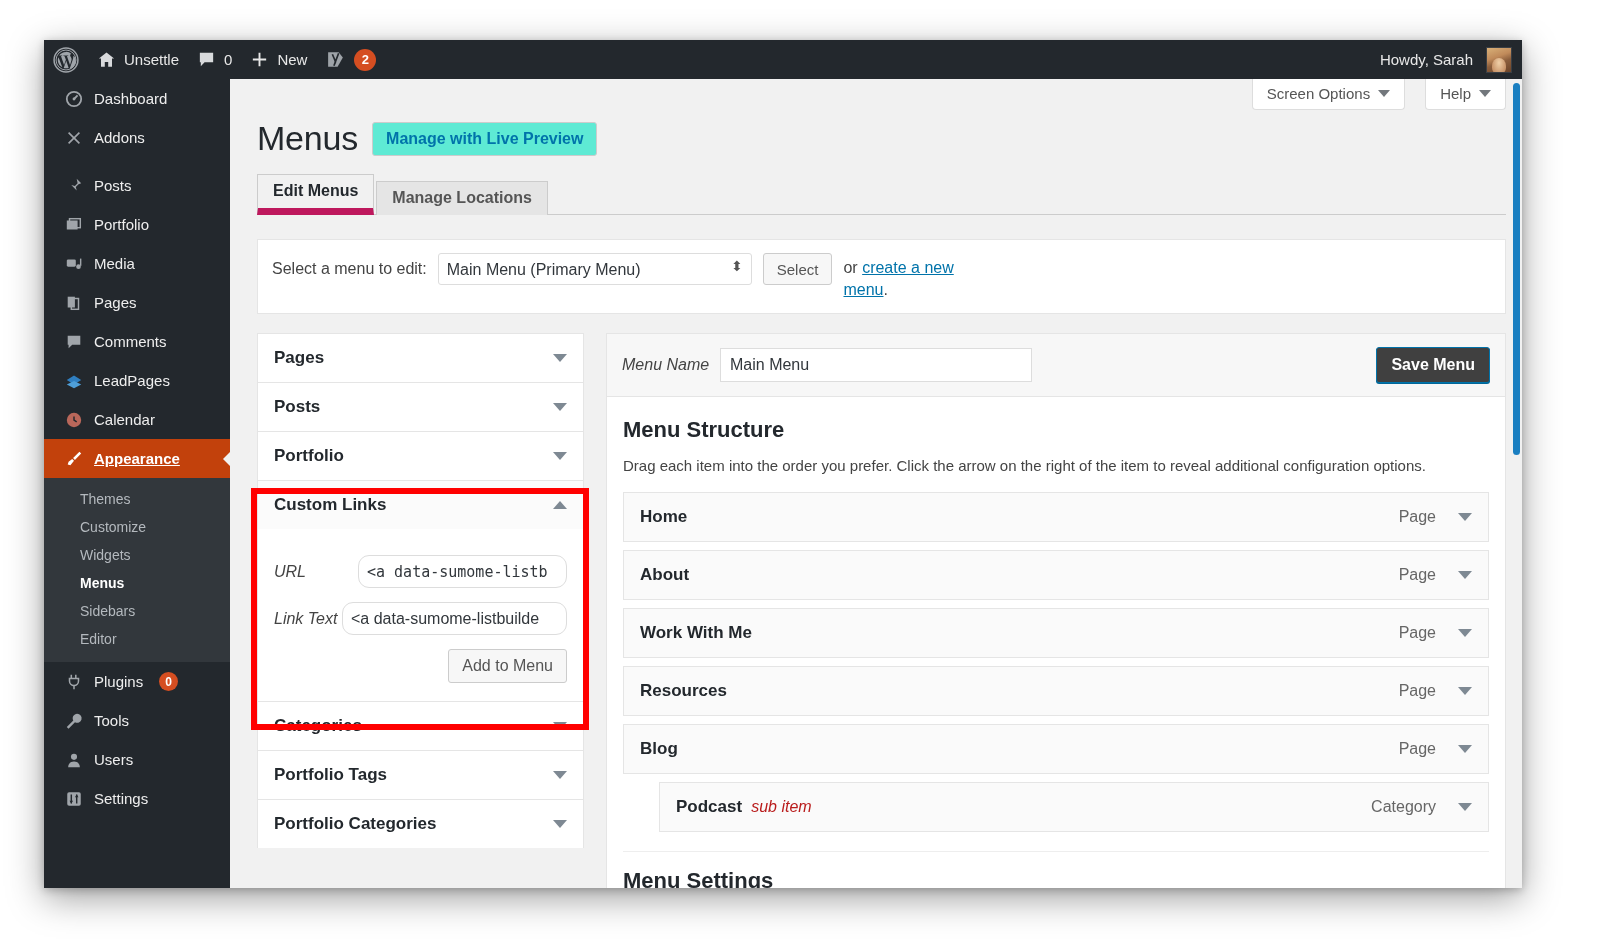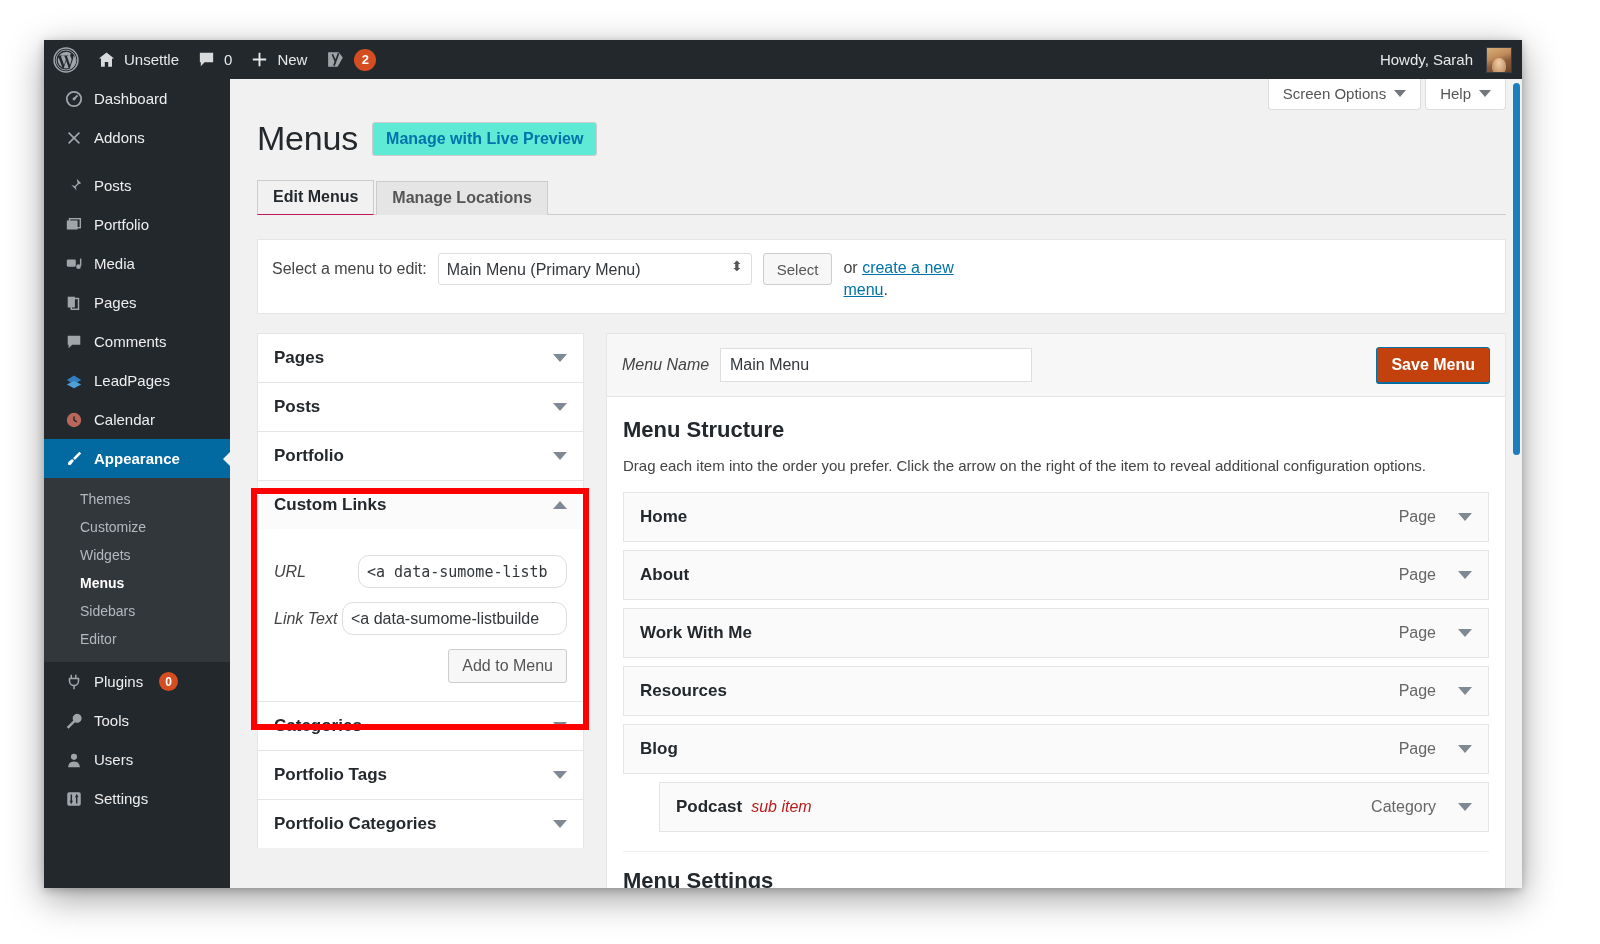--- a/index.html
+++ b/index.html
@@ -61,21 +61,21 @@
     background: #23282d;
     font-size: 15px;
     overflow: hidden;
   }
   .menu-top {
     display: flex; align-items: center; gap: 10px;
     height: 39px; padding: 0 20px;
     color: #eee; cursor: pointer; position: relative;
   }
   .menu-top.current {
-    background: #0369a1; color: #fff; font-weight: 600;
+    background: #c2410c; color: #fff; font-weight: 600; text-decoration: underline;
   }
   .menu-top.current::after {
     content: ""; position: absolute; right: -1px; top: 50%;
     margin-top: -8px; border: 8px solid transparent;
     border-right-color: #f1f1f1;
   }
   .menu-top .mi { width: 20px; height: 20px; display: inline-flex;
     align-items: center; justify-content: center; color: #a0a5aa; flex: none; }
   .menu-top.current .mi { color: #fff; }
   .menu-sep { height: 9px; }
@@ -92,21 +92,21 @@
   }
 
   
   #wpbody {
     position: absolute; left: 186px; top: 39px;
     width: 1292px; height: 809px;
     background: #f1f1f1; overflow: hidden;
   }
   #screen-meta-links {
     position: absolute; right: 16px; top: 0;
-    display: flex; gap: 4px;
+    display: flex; gap: 20px;
   }
   .meta-toggle {
     background: #fff; border: 1px solid #ddd; border-top: none;
     border-radius: 0 0 4px 4px;
     padding: 6px 14px 7px; font-size: 15px; color: #555; cursor: pointer;
     display: flex; align-items: center; gap: 8px;
   }
   .caret-dn {
     width: 0; height: 0; border-left: 6px solid transparent;
     border-right: 6px solid transparent; border-top: 7px solid #72777c;
@@ -123,21 +123,21 @@
   #nav-tabs {
     margin: 20px 0 0 27px; border-bottom: 1px solid #ccc;
     width: 1249px; height: 37px; display: flex; align-items: flex-end;
   }
   .nav-tab {
     background: #e5e5e5; border: 1px solid #ccc; border-bottom: none;
     margin-right: 2px; padding: 7px 15px 8px;
     font-size: 16px; font-weight: 600; color: #555; cursor: pointer;
     position: relative; top: 1px;
   }
-  .nav-tab.active { background: #f1f1f1; color: #23282d; border-bottom: 1px solid #be185d; }
+  .nav-tab.active { background: #f1f1f1; color: #23282d; border-bottom: 7px solid #be185d; }
 
   #menu-select-box {
     margin: 24px 0 0 27px; width: 1249px;
     background: #fff; border: 1px solid #e5e5e5;
     padding: 13px 14px; display: flex; align-items: flex-start; gap: 11px;
     font-size: 16px; color: #444;
   }
   #menu-select-label { padding-top: 7px; }
   #menu-select {
     width: 314px; height: 32px; padding: 3px 26px 3px 8px;
@@ -201,21 +201,21 @@
     display: flex; align-items: center; background: #f7f7f7;
     border-bottom: 1px solid #e5e5e5; padding: 13px 15px;
   }
   #menu-name-label { font-size: 16px; font-style: italic; color: #444; width: 98px; }
   #menu-name-input {
     width: 312px; height: 34px; padding: 4px 9px;
     border: 1px solid #ddd; background: #fff; color: #32373c;
     font-size: 16px; font-family: "Liberation Sans", sans-serif;
   }
   #save-menu-btn {
-    margin-left: auto; background: #c2410c; border: 1px solid #0073aa;
+    margin-left: auto; background: #404040; border: 1px solid #0073aa;
     border-radius: 3px; color: #fff; font-size: 16px; font-weight: 600;
     padding: 8px 14px; cursor: pointer;
     box-shadow: 0 1px 0 #006799;
   }
   #menu-structure { padding: 20px 16px 0; }
   #structure-title { font-size: 22px; font-weight: 700; color: #23282d; }
   #structure-desc { font-size: 15px; color: #444; margin-top: 14px; }
 
   #menu-items { margin-top: 18px; }
   .menu-item {

